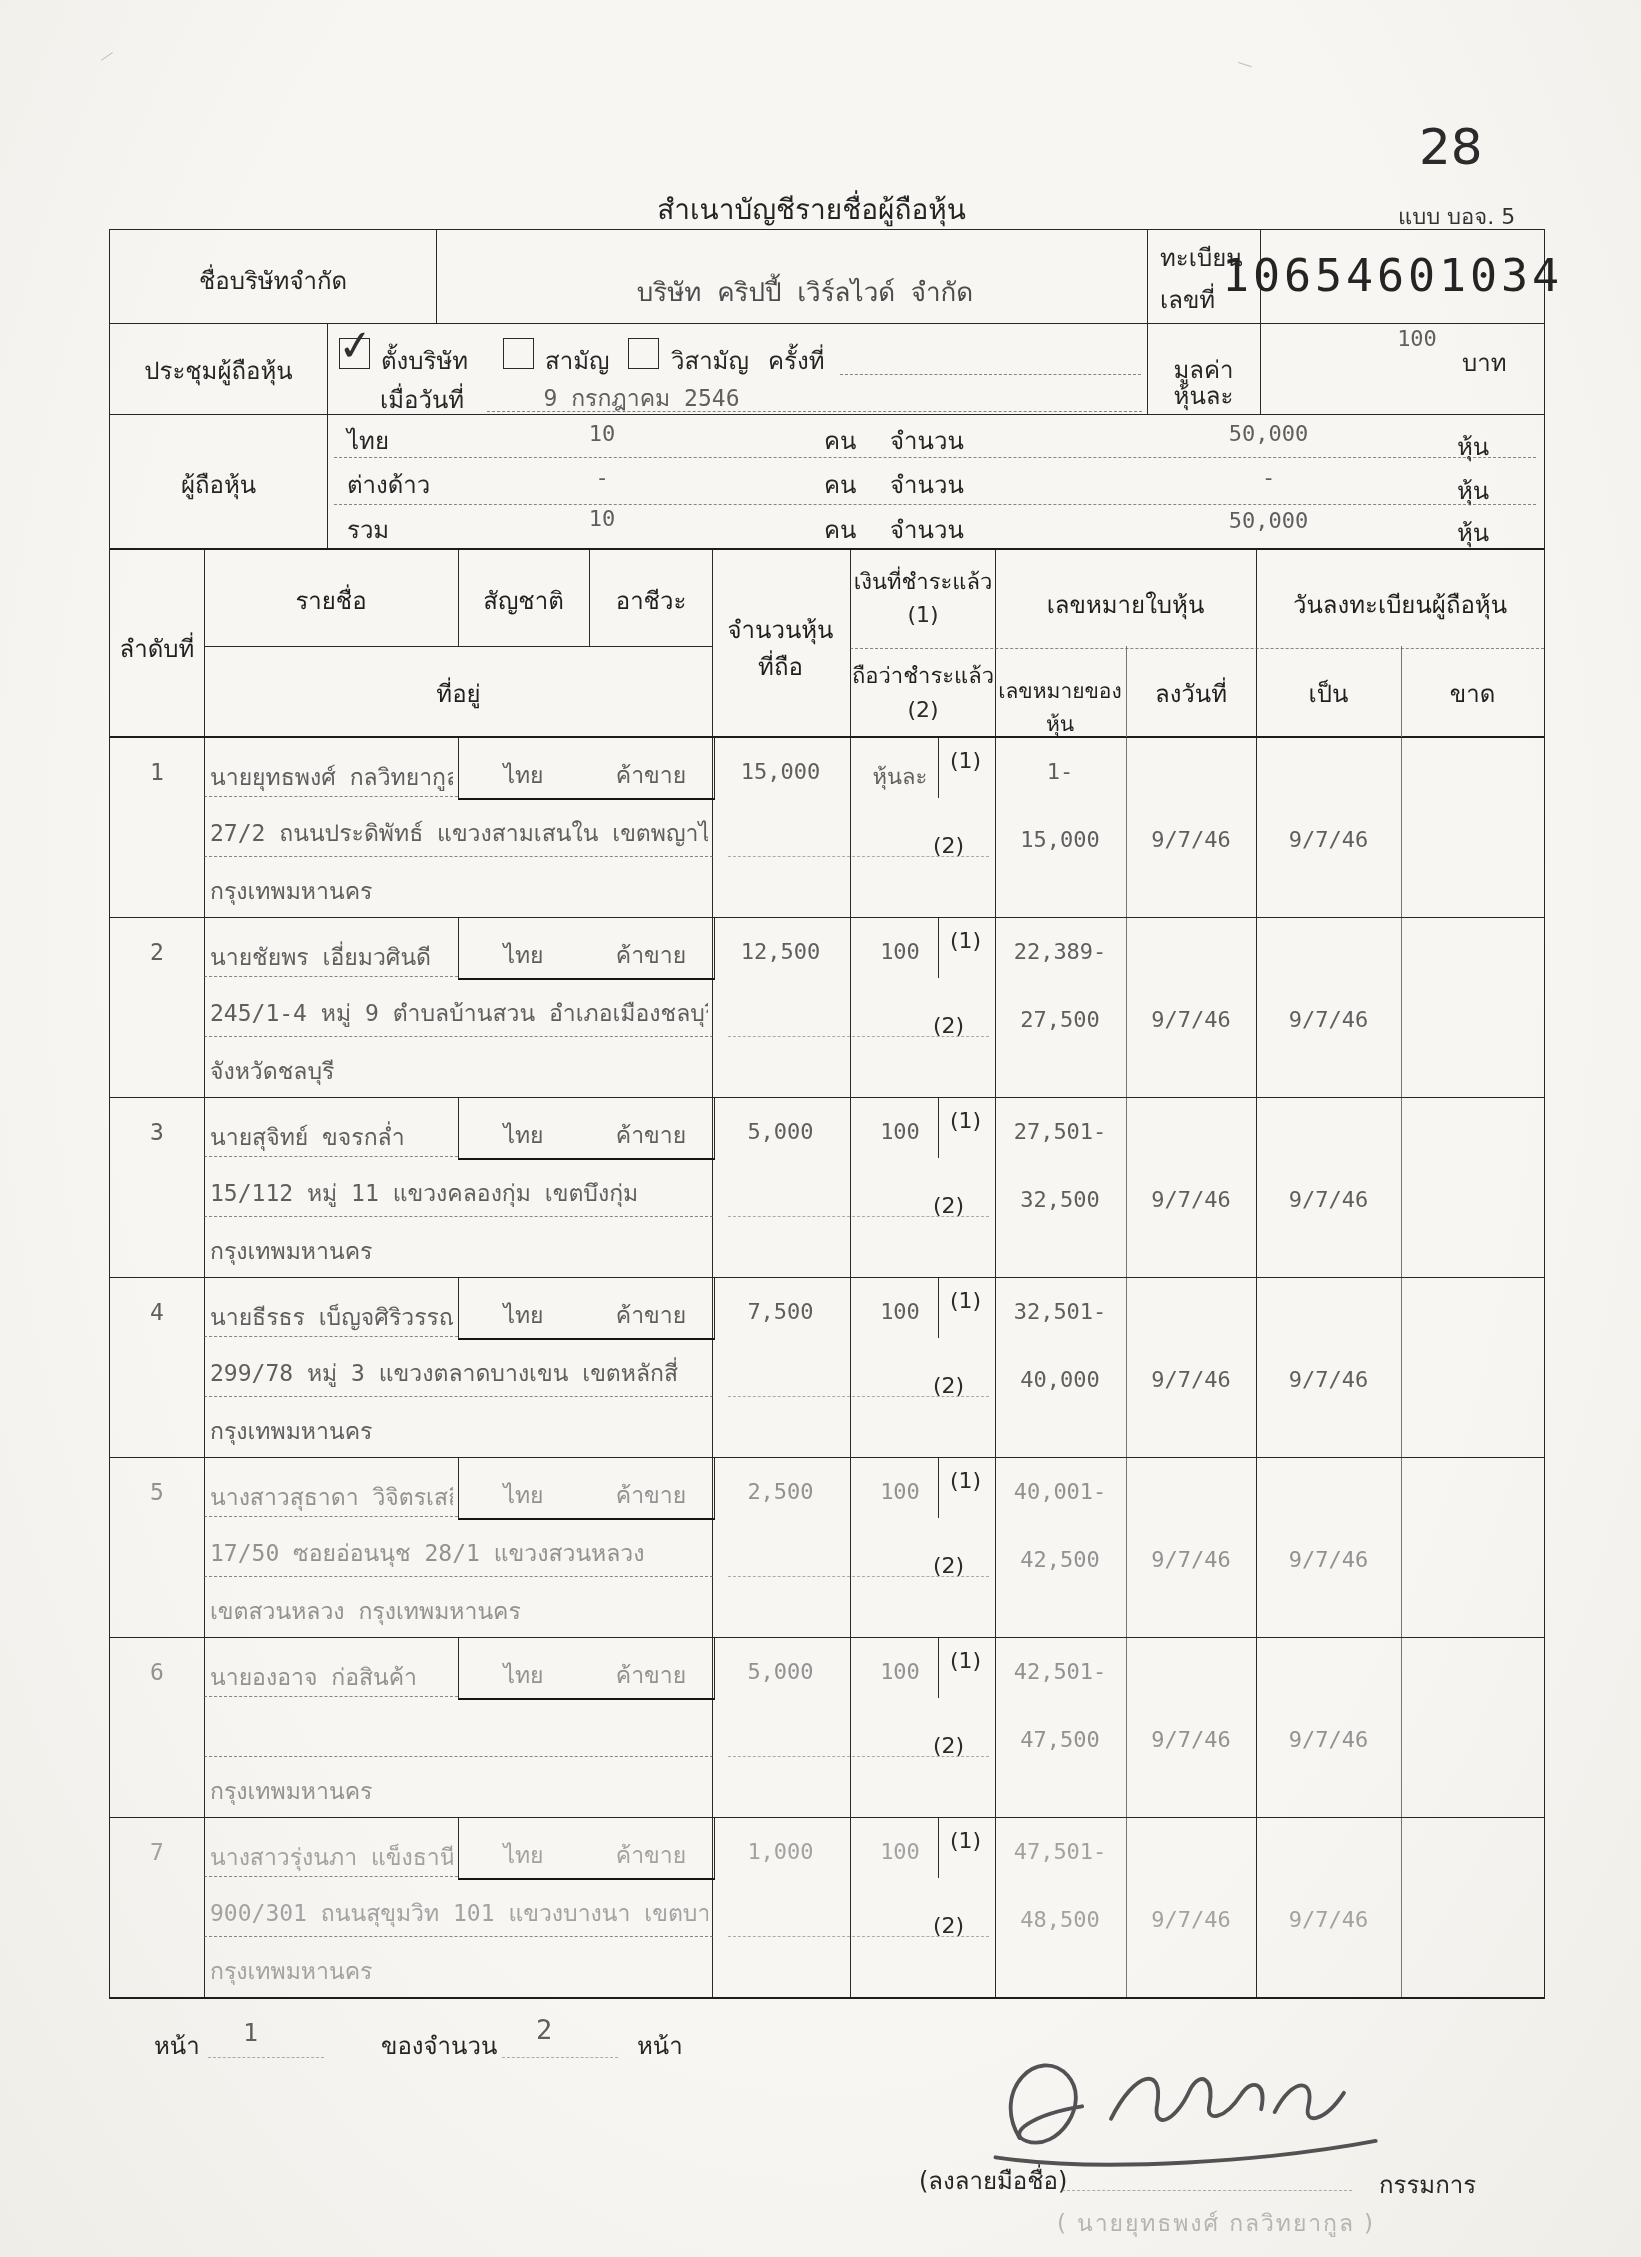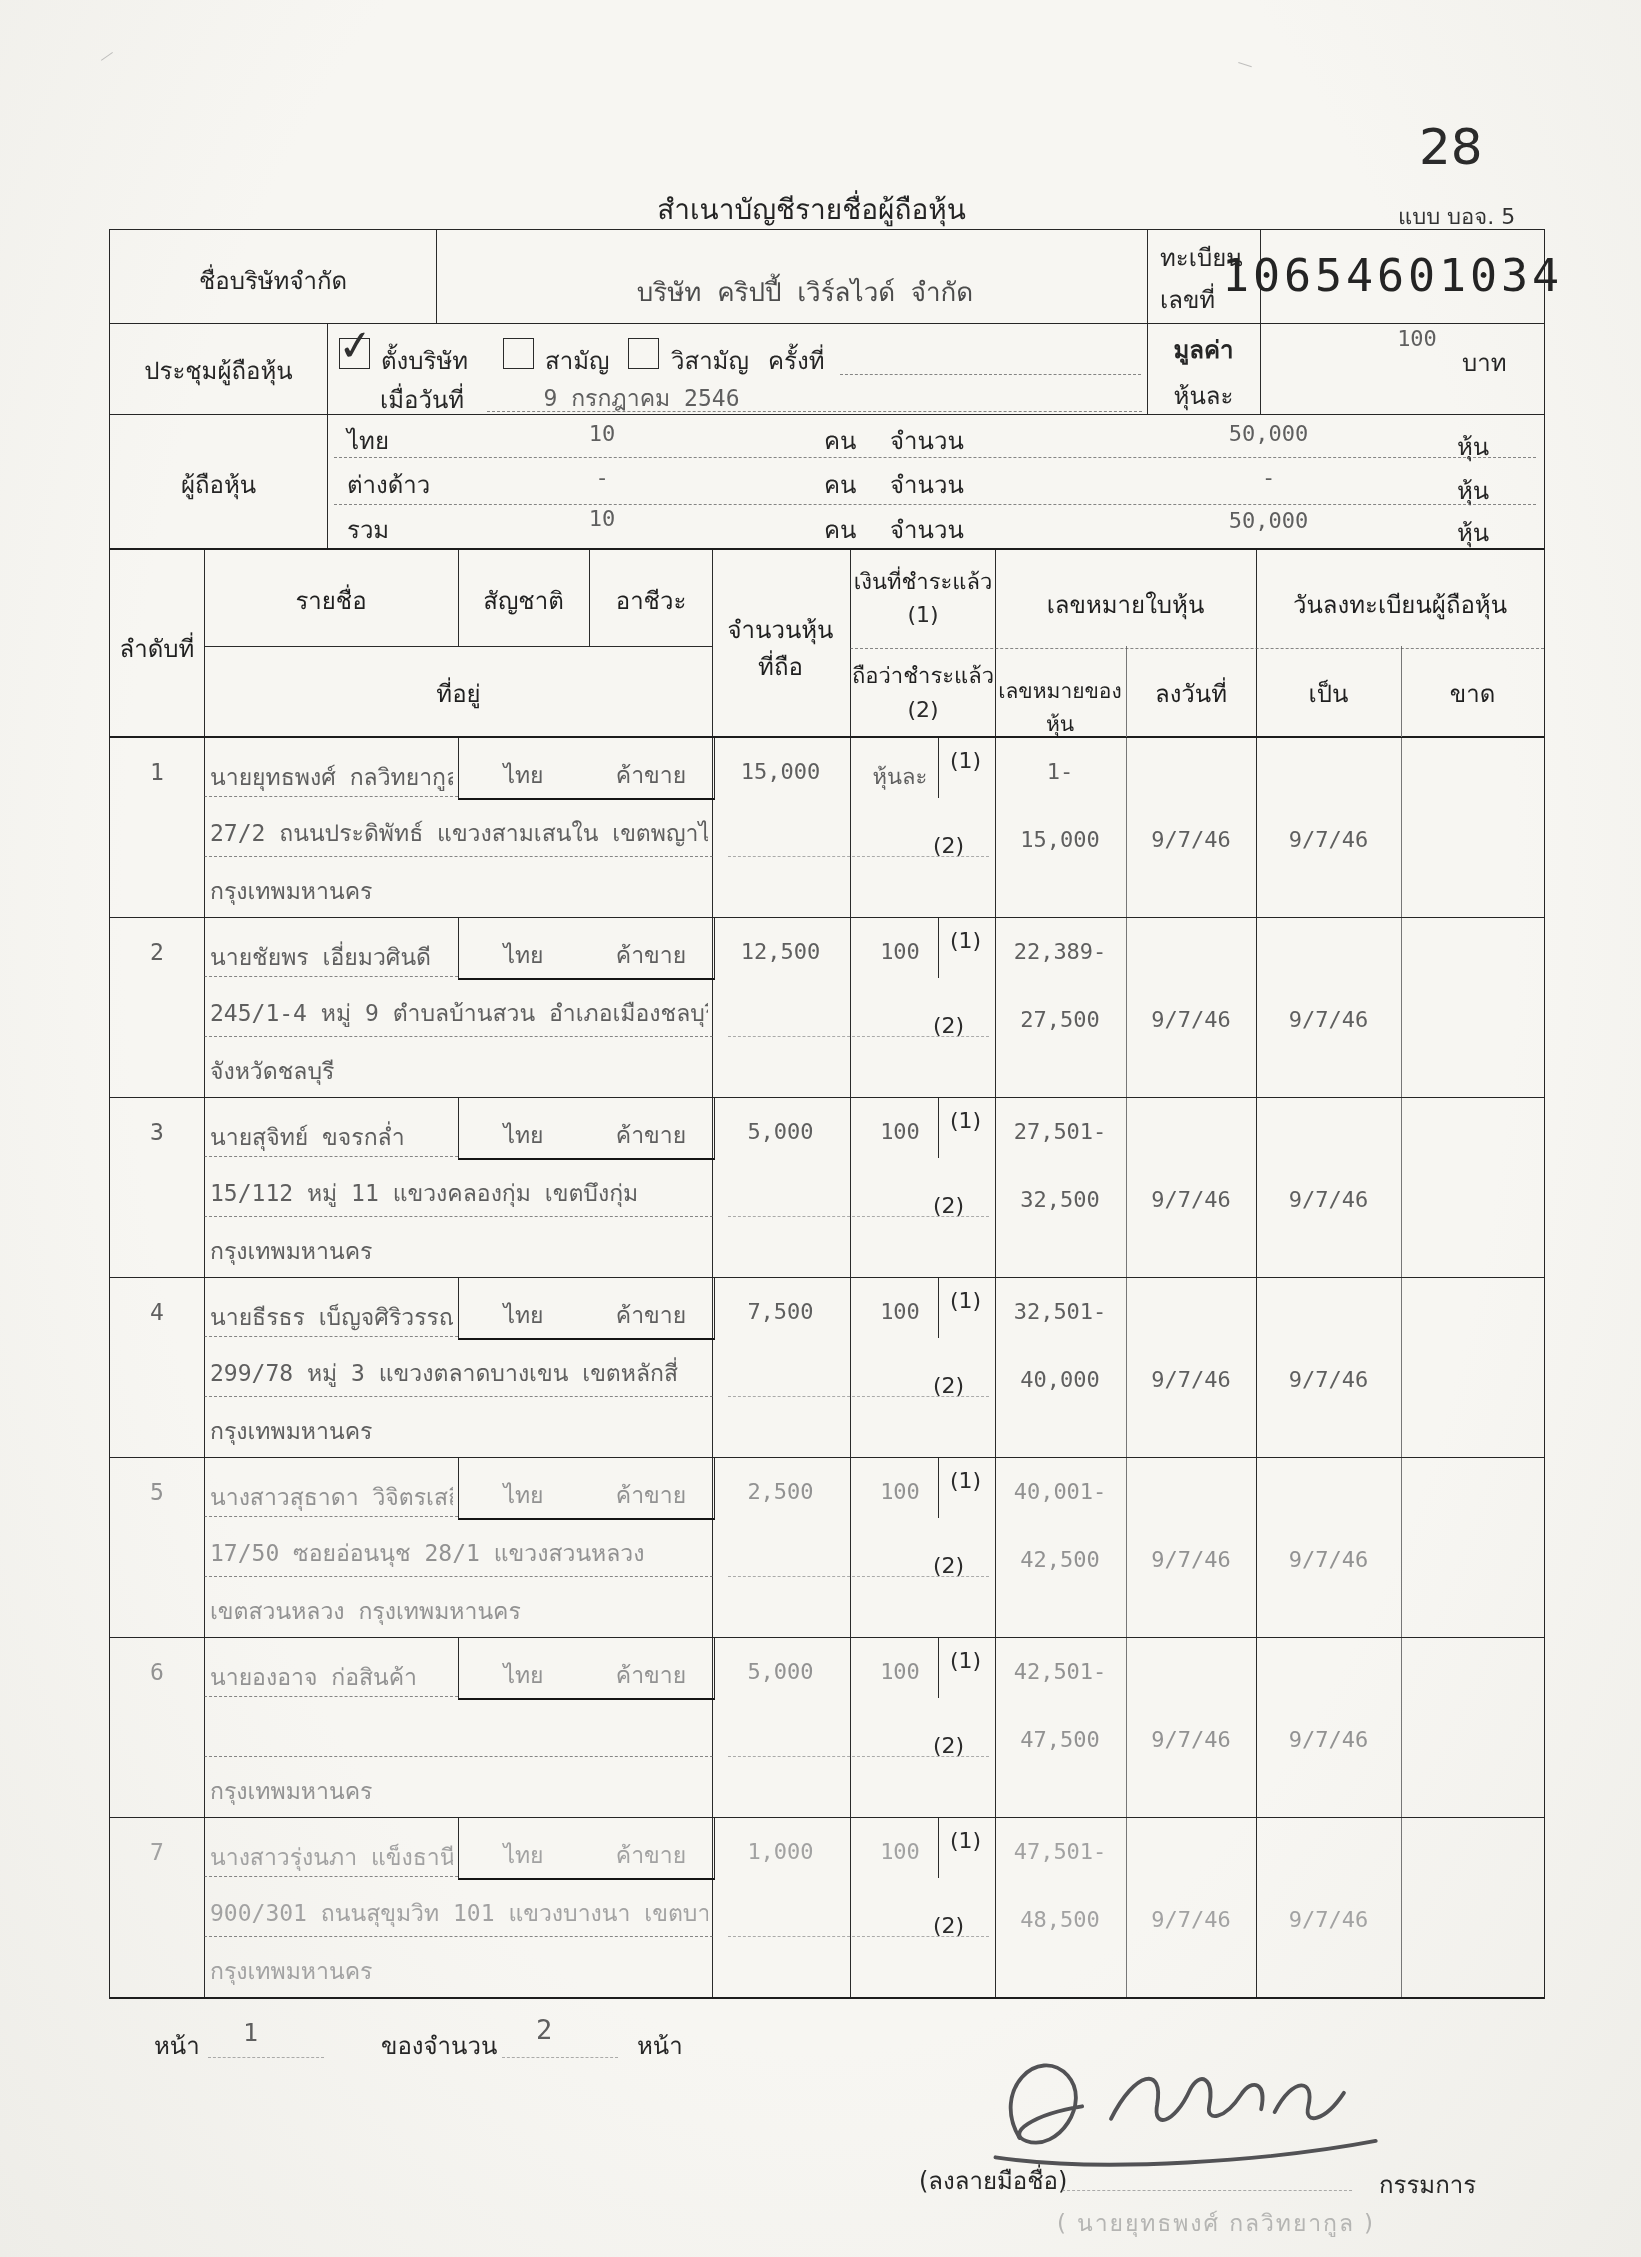--- a/index.html
+++ b/index.html
@@ -75,21 +75,21 @@
       <span class="abs lblc nw" style="left:435px;top:17.4px;">สามัญ</span>
       <span class="cb" style="left:518px;top:13.5px;"></span>
       <span class="abs lblc nw" style="left:561px;top:17.4px;">วิสามัญ</span>
       <span class="abs lblc nw" style="left:658px;top:17.4px;">ครั้งที่</span>
       <div class="dash" style="left:730px;top:50px;width:301px;"></div>
 
       <span class="abs lblc nw" style="left:270px;top:56px;">เมื่อวันที่</span>
       <span class="abs c t nw" style="left:406px;top:56px;width:251px;font-size:23px;">9 กรกฎาคม 2546</span>
       <div class="dash" style="left:377px;top:87px;width:655px;"></div>
 
-      <div class="abs c lblc" style="left:1037px;top:6px;width:113px;font-weight:bold;">มูลค่า</div>
+      <div class="abs c lblc" style="left:1037px;top:26px;width:113px;">มูลค่า</div>
       <div class="abs c lblc" style="left:1037px;top:52px;width:113px;">หุ้นละ</div>
       <div class="abs c t" style="left:1273px;top:1.9px;width:68px;font-size:22px;">100</div>
       <div class="abs lblc nw" style="left:1352px;top:19.3px;">บาท</div>
     </div>
 
     <div class="sec sec-holders">
       <div class="vl" style="left:217px;"></div>
       <div class="abs c lblc" style="left:0;top:50px;width:217px;">ผู้ถือหุ้น</div>
 
       <span class="abs lblc nw" style="left:237px;top:5.8px;">ไทย</span>

